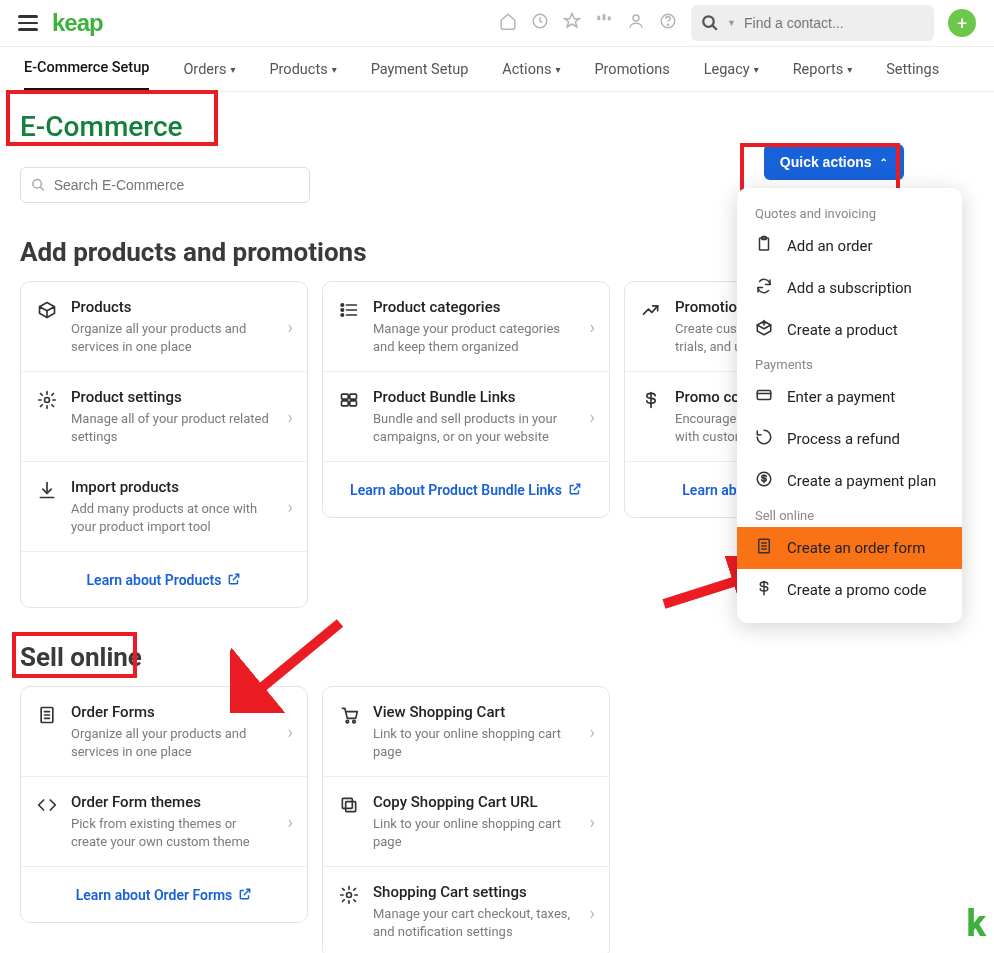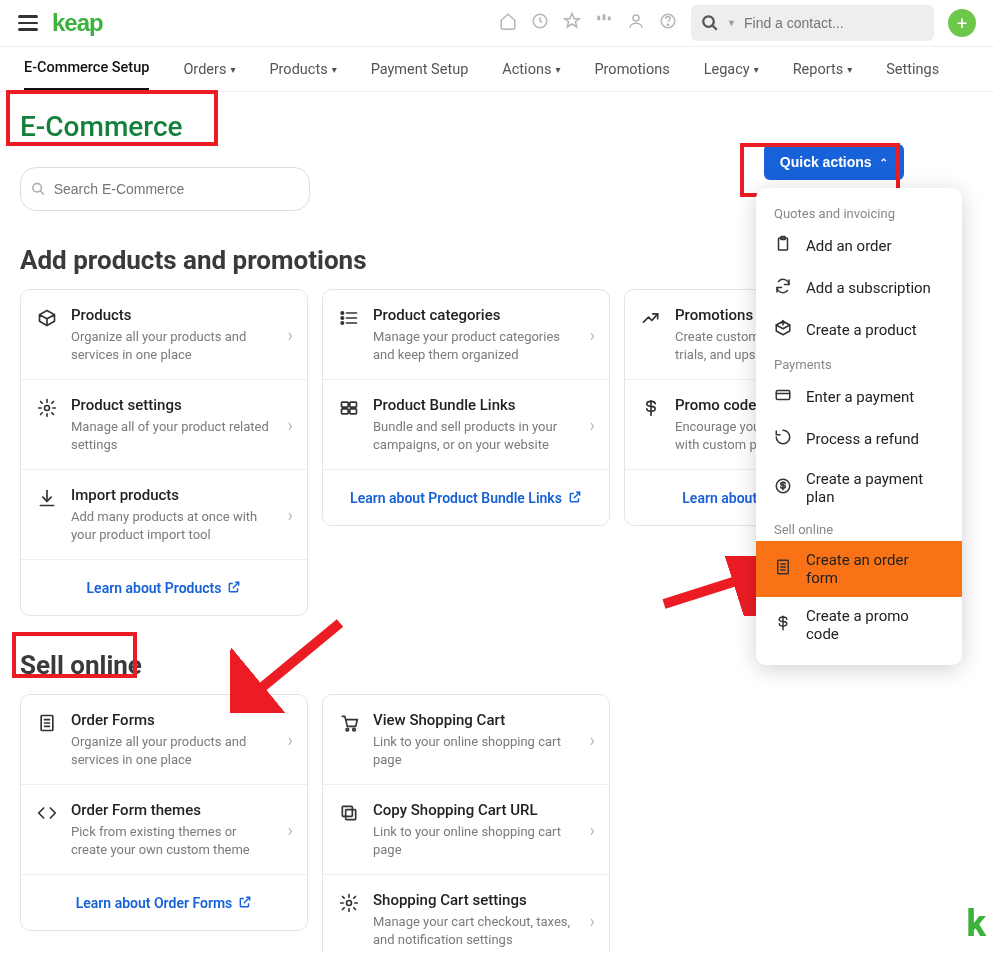--- a/index.html
+++ b/index.html
@@ -17,42 +17,42 @@
   .addbtn { width:28px;height:28px;border-radius:50%;background:#6cc74b;display:flex;align-items:center;justify-content:center;color:#fff;font-size:18px;}
   
   
   .navtabs { border-top:1px solid #eee;border-bottom:1px solid #eee; height:46px; display:flex; align-items:center; padding:0 24px; gap:34px;}
   .navtabs .tab{font-size:14.5px; color:#555; display:flex; align-items:center; gap:4px; height:100%; cursor:pointer;}
   .navtabs .tab.active{color:#111; border-bottom:3px solid #111; font-weight:500;}
   .chev{font-size:10px;}
   
   .page { padding:18px 20px; position:relative;}
   h1{font-size:28px;font-weight:500;color:#15803d;margin-bottom:24px;}
-  .page-search{border:1px solid #ddd;border-radius:16px;height:44px;width:290px;display:flex;align-items:center;padding:0 10px;gap:8px;color:#888;margin-bottom:6px;}
+  .page-search{border:1px solid #ddd;border-radius:6px;height:36px;width:290px;display:flex;align-items:center;padding:0 10px;gap:8px;color:#888;margin-bottom:6px;}
   .page-search input{border:none;outline:none;font-size:14px;width:100%;}
   
   h2{font-size:26px;font-weight:700;color:#3a3a3a;margin:34px 0 14px;}
   
   .cards{display:flex;gap:14px;align-items:flex-start;}
   .col{border:1px solid #e4e4e4;border-radius:10px;width:288px;overflow:hidden;background:#fff;}
   .card{display:flex;align-items:flex-start;padding:16px 14px;gap:12px;border-top:1px solid #eee;cursor:pointer;}
   .card:first-child{border-top:none;}
   .card .ic{margin-top:2px;flex:0 0 24px;display:flex;justify-content:center;}
   .card .ic svg{width:20px;height:20px;}
   .card .txt{flex:1;}
   .card .ttl{font-size:15px;font-weight:500;color:#222;margin-bottom:4px;}
   .card .sub{font-size:13px;color:#7b7b7b;line-height:1.35;}
   .card .go{color:#bbb;font-size:18px;align-self:center;}
   .learn{padding:18px;text-align:center;border-top:1px solid #eee;}
   .learn a{color:#1761d9;font-weight:600;font-size:14px;text-decoration:none;display:inline-flex;gap:6px;align-items:center;}
   
   
   .qa-wrap{position:absolute;top:52px;right:90px;}
   .qa-btn{background:#1761d9;color:#fff;border:none;border-radius:6px;padding:10px 16px;font-size:14px;font-weight:700;display:flex;align-items:center;gap:8px;cursor:pointer;}
-  .qa-dd{position:absolute;top:44px;right:-58px;width:206px;background:#fff;border-radius:10px;box-shadow:0 4px 22px rgba(0,0,0,0.18);padding:12px 0;z-index:50;}
+  .qa-dd{position:absolute;top:44px;right:-58px;width:225px;background:#fff;border-radius:10px;box-shadow:0 4px 22px rgba(0,0,0,0.18);padding:12px 0;z-index:50;}
   .qa-dd .sec{font-size:13px;color:#888;padding:6px 18px 4px;}
   .qa-dd .item{display:flex;align-items:center;gap:14px;padding:10px 18px;font-size:15px;color:#222;cursor:pointer;}
   .qa-dd .item.hl{background:#f97316;}
   .qa-dd .item svg{width:18px;height:18px;}
   
   
   .hl-box{position:absolute;border:4px solid #eb1c24;pointer-events:none;}
   
   
   .arrow{position:absolute;pointer-events:none;}

